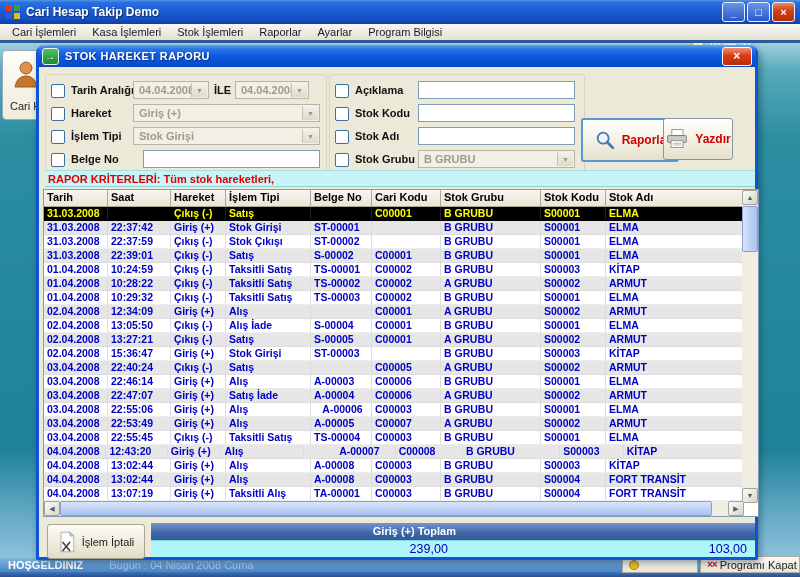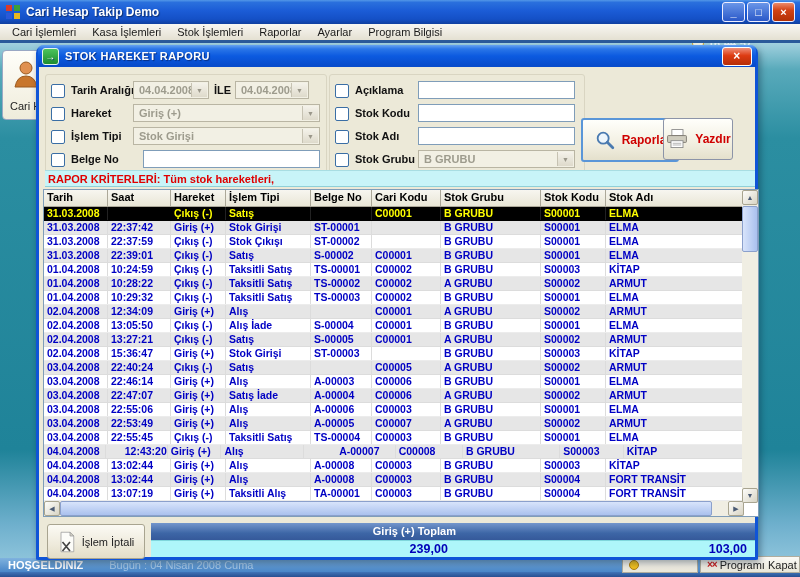--- a/index.html
+++ b/index.html
@@ -82,21 +82,21 @@
   .hthumb{position:absolute;left:16px;top:0;height:15px;box-sizing:border-box;border:1px solid #8ba0cc;
        border-radius:2px;background:linear-gradient(180deg,#d8e4fb,#aac1ee)}
   
   #btn-iptal{position:absolute;display:flex;align-items:center;gap:6px;justify-content:center;
        background:linear-gradient(180deg,#fbfaf4,#eeeadb 60%,#e2ddc8);border:1px solid #a8a490;
        border-radius:3px;font-size:11px;color:#222}
   .totals-head{position:absolute;display:flex;box-sizing:border-box;
        background:linear-gradient(180deg,#7396cc,#3d66a6 60%,#35599a)}
   .totals-head span{text-align:right;color:#fff;font-size:11px;font-weight:bold;padding:2px 8px 0 0}
   .totals-vals{position:absolute;display:flex;box-sizing:border-box;background:#aef6fa;border-top:1px solid #7fd6dc}
-  .totals-vals span{text-align:right;color:#0000b8;font-size:12.5px;font-weight:bold;padding:1px 8px 0 8px}
+  .totals-vals span{text-align:right;color:#0000b8;font-size:12.5px;font-weight:normal;padding:1px 8px 0 8px}
   .tcol-l{width:305px}.tcol-r{width:299px}
   
   .statusbar{position:absolute;left:0;top:558px;width:800px;height:14px;box-sizing:border-box;z-index:3;
        background:linear-gradient(180deg,#7fb2de,#4886c8);display:flex;align-items:center;padding-left:8px;
        color:#fff;font-size:11px;font-weight:bold}
   .today{font-weight:normal;color:rgba(228,242,252,.55);margin-left:26px}
   .bottomstrip{position:absolute;left:0;top:572px;width:800px;height:5px;z-index:3;
        background:linear-gradient(180deg,#3f74b8,#274f91)}
   .seg{position:absolute;top:556px;height:17px;box-sizing:border-box;z-index:4;
        background:linear-gradient(180deg,#fbfaf6,#e9e6d8);border:1px solid #b0ad9e;
@@ -404,21 +404,21 @@
             <div class="tcell" style="width: 69px;">C00006</div>
             <div class="tcell" style="width: 100px;">A GRUBU</div>
             <div class="tcell" style="width: 65px;">S00002</div>
             <div class="tcell" style="width: 138px;">ARMUT</div>
           </div>
           <div class="trow">
             <div class="tcell" style="width: 64px;">03.04.2008</div>
             <div class="tcell" style="width: 63px;">22:55:06</div>
             <div class="tcell" style="width: 55px;">Giriş (+)</div>
             <div class="tcell" style="width: 85px;">Alış</div>
-            <div class="tcell" style="width: 61px;">A-00006</div>
+            <div class="tcell" style="width: 61px; text-align: center;">A-00006</div>
             <div class="tcell" style="width: 69px;">C00003</div>
             <div class="tcell" style="width: 100px;">B GRUBU</div>
             <div class="tcell" style="width: 65px;">S00001</div>
             <div class="tcell" style="width: 138px;">ELMA</div>
           </div>
           <div class="trow alt">
             <div class="tcell" style="width: 64px;">03.04.2008</div>
             <div class="tcell" style="width: 63px;">22:53:49</div>
             <div class="tcell" style="width: 55px;">Giriş (+)</div>
             <div class="tcell" style="width: 85px;">Alış</div>
@@ -434,21 +434,21 @@
             <div class="tcell" style="width: 55px;">Çıkış (-)</div>
             <div class="tcell" style="width: 85px;">Taksitli Satış</div>
             <div class="tcell" style="width: 61px;">TS-00004</div>
             <div class="tcell" style="width: 69px;">C00003</div>
             <div class="tcell" style="width: 100px;">B GRUBU</div>
             <div class="tcell" style="width: 65px;">S00001</div>
             <div class="tcell" style="width: 138px;">ELMA</div>
           </div>
           <div class="trow alt">
             <div class="tcell" style="width: 64px;">04.04.2008</div>
-            <div class="tcell" style="width: 63px; text-align: right;">12:43:20</div>
+            <div class="tcell" style="width: 63px;">12:43:20</div>
             <div class="tcell" style="width: 55px;">Giriş (+)</div>
             <div class="tcell" style="width: 85px;">Alış</div>
             <div class="tcell" style="width: 61px; margin-left: 32px;">A-00007</div>
             <div class="tcell" style="width: 69px;">C00008</div>
             <div class="tcell" style="width: 100px;">B GRUBU</div>
             <div class="tcell" style="width: 65px;">S00003</div>
             <div class="tcell" style="width: 138px;">KİTAP</div>
           </div>
           <div class="trow">
             <div class="tcell" style="width: 64px;">04.04.2008</div>

